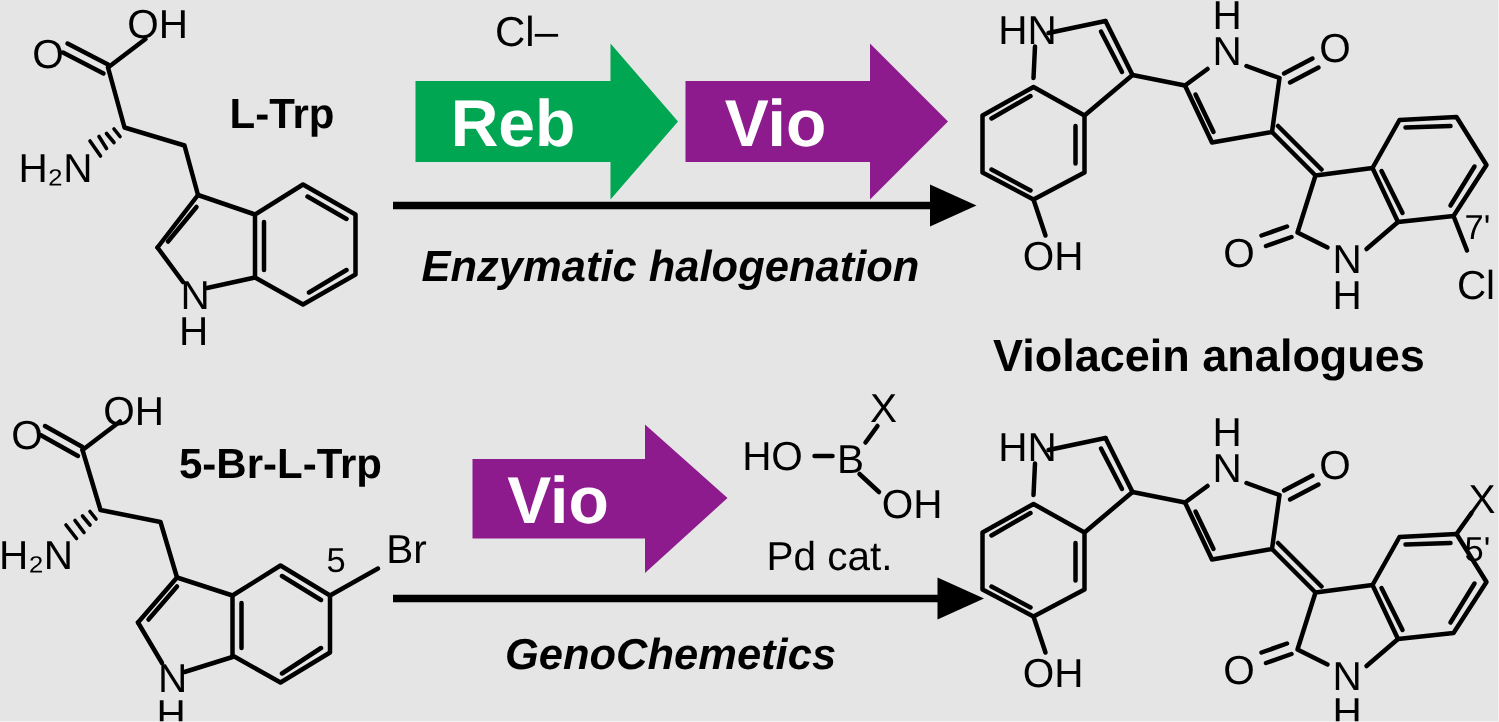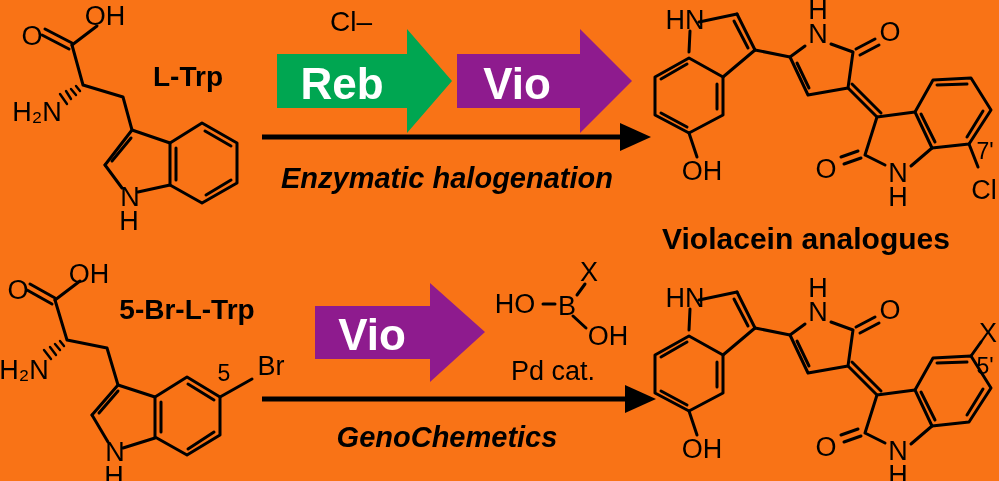--- a/index.html
+++ b/index.html
@@ -1,16 +1,16 @@
 <!DOCTYPE html>
 <html><head>
 <meta charset="utf-8">
 <style>
   html,body{margin:0;padding:0;background:#fff;}
-  #canvas{position:relative;width:999px;height:481px;background:#f97316;overflow:hidden;}
+  #canvas{position:relative;width:999px;height:481px;background:#e5e5e5;overflow:hidden;}
   svg{position:absolute;left:0;top:0;}
   text{ text-anchor:middle; dominant-baseline:central;
         font-family:"Liberation Sans","DejaVu Sans",sans-serif; fill:#000; }
   .bond{stroke:#000;stroke-width:3;fill:none;stroke-linecap:round;stroke-linejoin:round;}
   .hash{stroke:#000;stroke-width:2.4;fill:none;stroke-linecap:round;}
   .arrowline{stroke:#000;stroke-width:5;fill:none;}
   .atom{font-size:27px;}
   .small{font-size:23px;}
   .title{font-size:28px;font-weight:bold;}
   .bigcaption{font-size:30px;font-weight:bold;}

